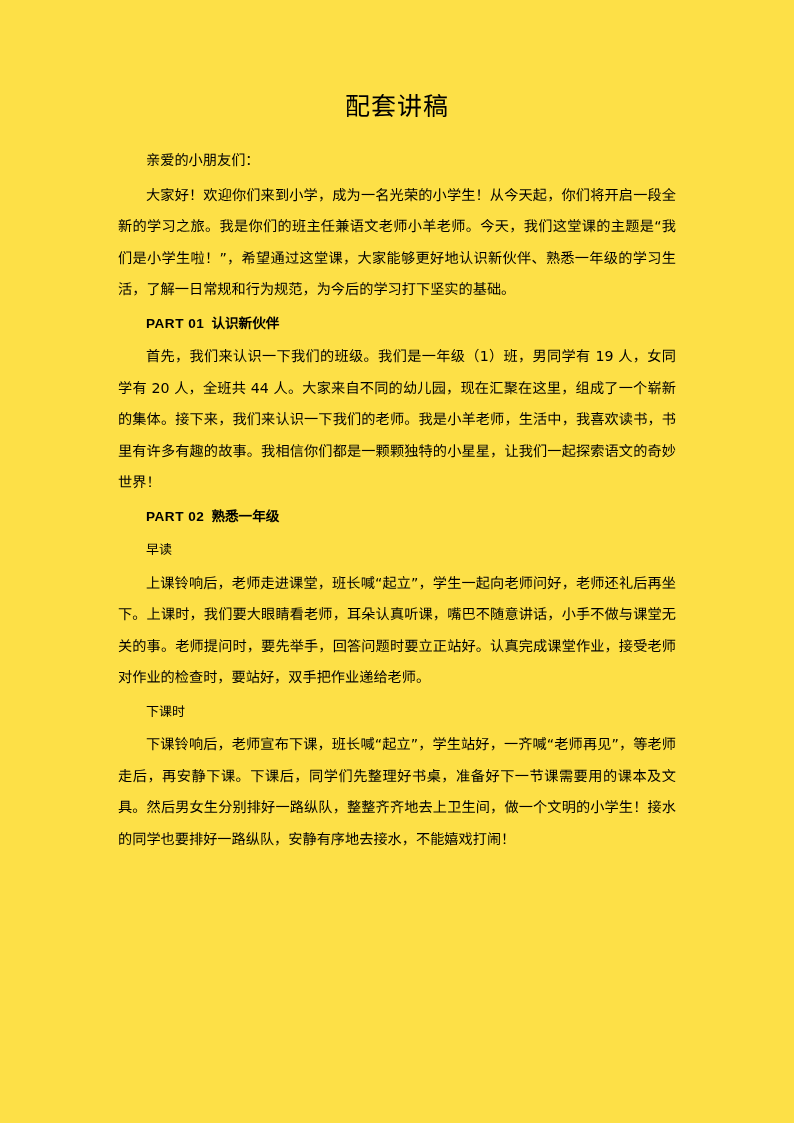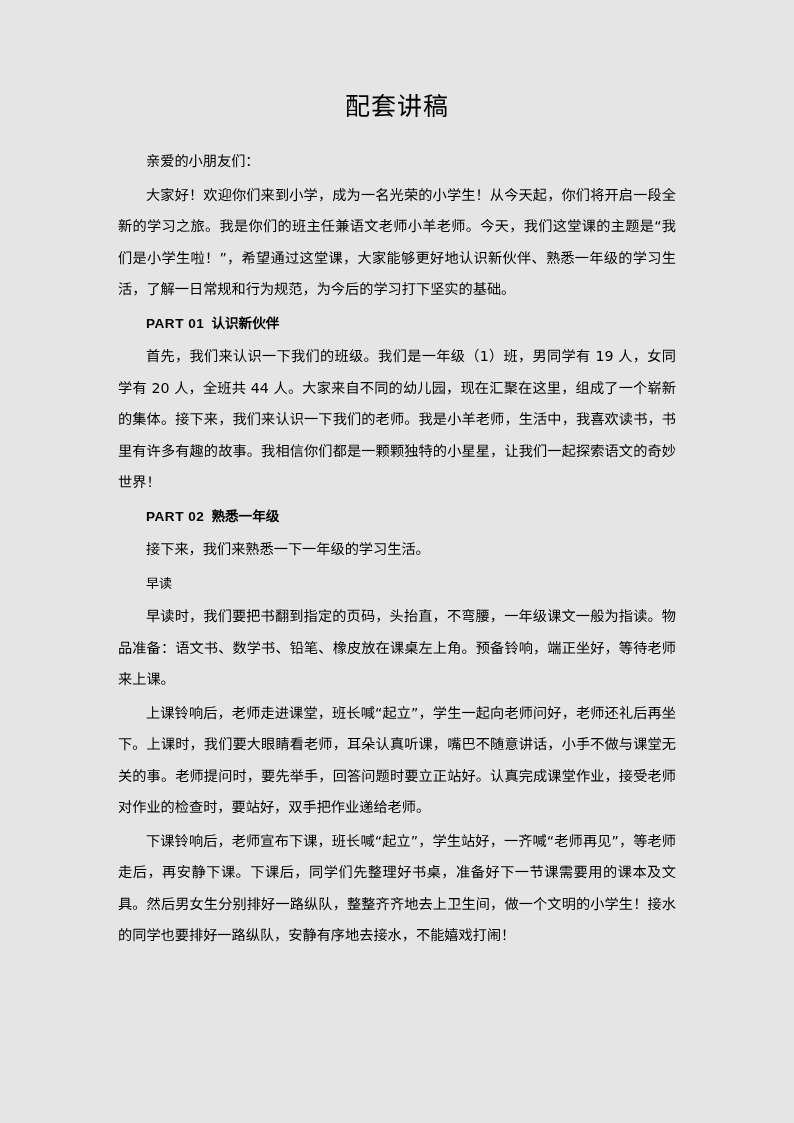--- a/index.html
+++ b/index.html
@@ -9,21 +9,21 @@
     background: #ffffff;
   }
   body {
     font-family: "DejaVu Sans", sans-serif;
   }
   .page {
     position: relative;
     width: 794px;
     height: 1123px;
     margin: 0 auto;
-    background: #e5e5e5;
+    background: #fde047;
     overflow: hidden;
     box-sizing: border-box;
   }
   .content {
     position: absolute;
     left: 118px;
     top: 90px;
     width: 558px;
   }
 
@@ -46,20 +46,21 @@
     margin: 0 0 2px 0;
     text-align: justify;
     text-justify: inter-ideograph;
     text-indent: 28px;
     word-break: break-all;
   }
 
   
   .salutation {
     text-indent: 28px;
+    font-family: Liberation Mono, monospace;
   }
 
   
   .part-heading {
     font-family: "DejaVu Serif", "Liberation Serif", serif;
     font-size: 13.6px;
     line-height: 31.5px;
     font-weight: bold;
     color: #000000;
     margin: 0 0 2px 0;
@@ -107,27 +108,26 @@
     <h2 class="part-heading">
       <span class="part-label">PART 01</span><span class="part-title">认识新伙伴</span>
     </h2>
 
     <p class="para">首先，我们来认识一下我们的班级。我们是一年级（1）班，男同学有 19 人，女同学有 20 人，全班共 44 人。大家来自不同的幼儿园，现在汇聚在这里，组成了一个崭新的集体。接下来，我们来认识一下我们的老师。我是小羊老师，生活中，我喜欢读书，书里有许多有趣的故事。我相信你们都是一颗颗独特的小星星，让我们一起探索语文的奇妙世界！</p>
 
     <h2 class="part-heading">
       <span class="part-label">PART 02</span><span class="part-title">熟悉一年级</span>
     </h2>
 
-    <p class="para block-indent">接下来，我们来熟悉一下一年级的学习生活。</p>
 
     <h3 class="sub-heading">早读</h3>
 
-    <p class="para">早读时，我们要把书翻到指定的页码，头抬直，不弯腰，一年级课文一般为指读。物品准备：语文书、数学书、铅笔、橡皮放在课桌左上角。预备铃响，端正坐好，等待老师来上课。</p>
 
 
     <p class="para">上课铃响后，老师走进课堂，班长喊“起立”，学生一起向老师问好，老师还礼后再坐下。上课时，我们要大眼睛看老师，耳朵认真听课，嘴巴不随意讲话，小手不做与课堂无关的事。老师提问时，要先举手，回答问题时要立正站好。认真完成课堂作业，接受老师对作业的检查时，要站好，双手把作业递给老师。</p>
 
+    <h3 class="sub-heading">下课时</h3>
 
     <p class="para">下课铃响后，老师宣布下课，班长喊“起立”，学生站好，一齐喊“老师再见”，等老师走后，再安静下课。下课后，同学们先整理好书桌，准备好下一节课需要用的课本及文具。然后男女生分别排好一路纵队，整整齐齐地去上卫生间，做一个文明的小学生！接水的同学也要排好一路纵队，安静有序地去接水，不能嬉戏打闹！</p>
 
 
   </div>
 </div>
 
 </body></html>

